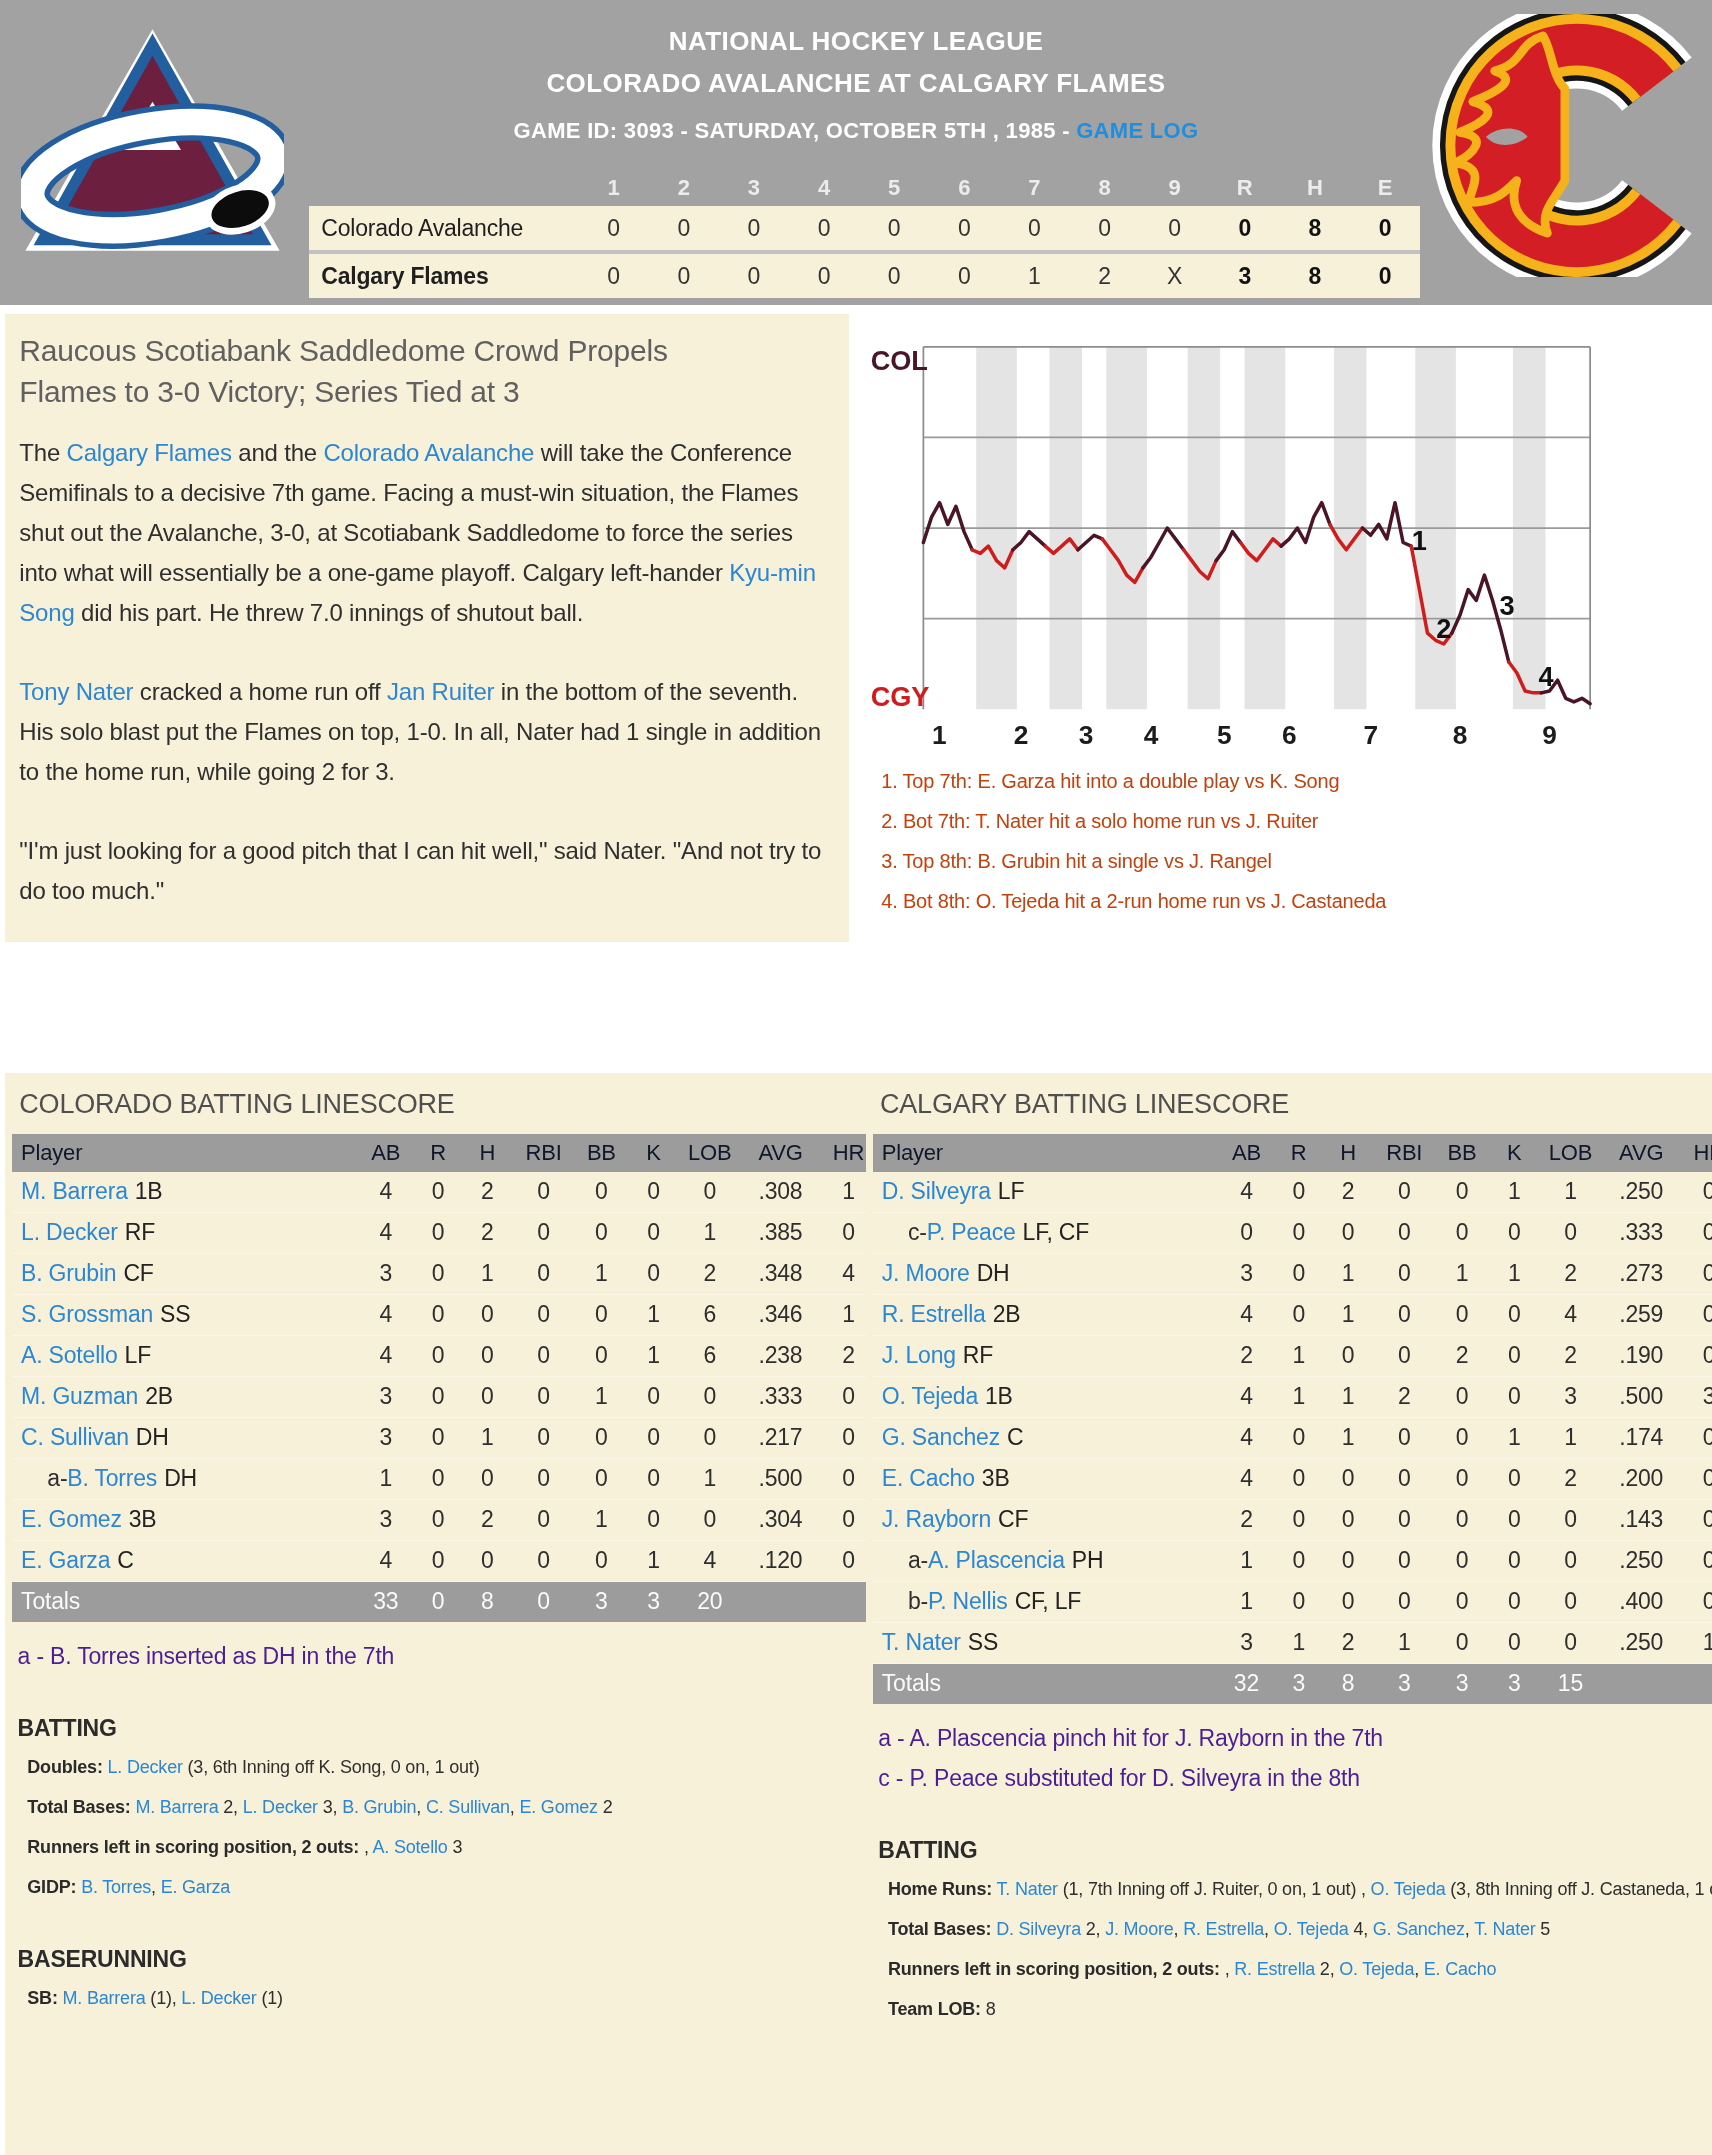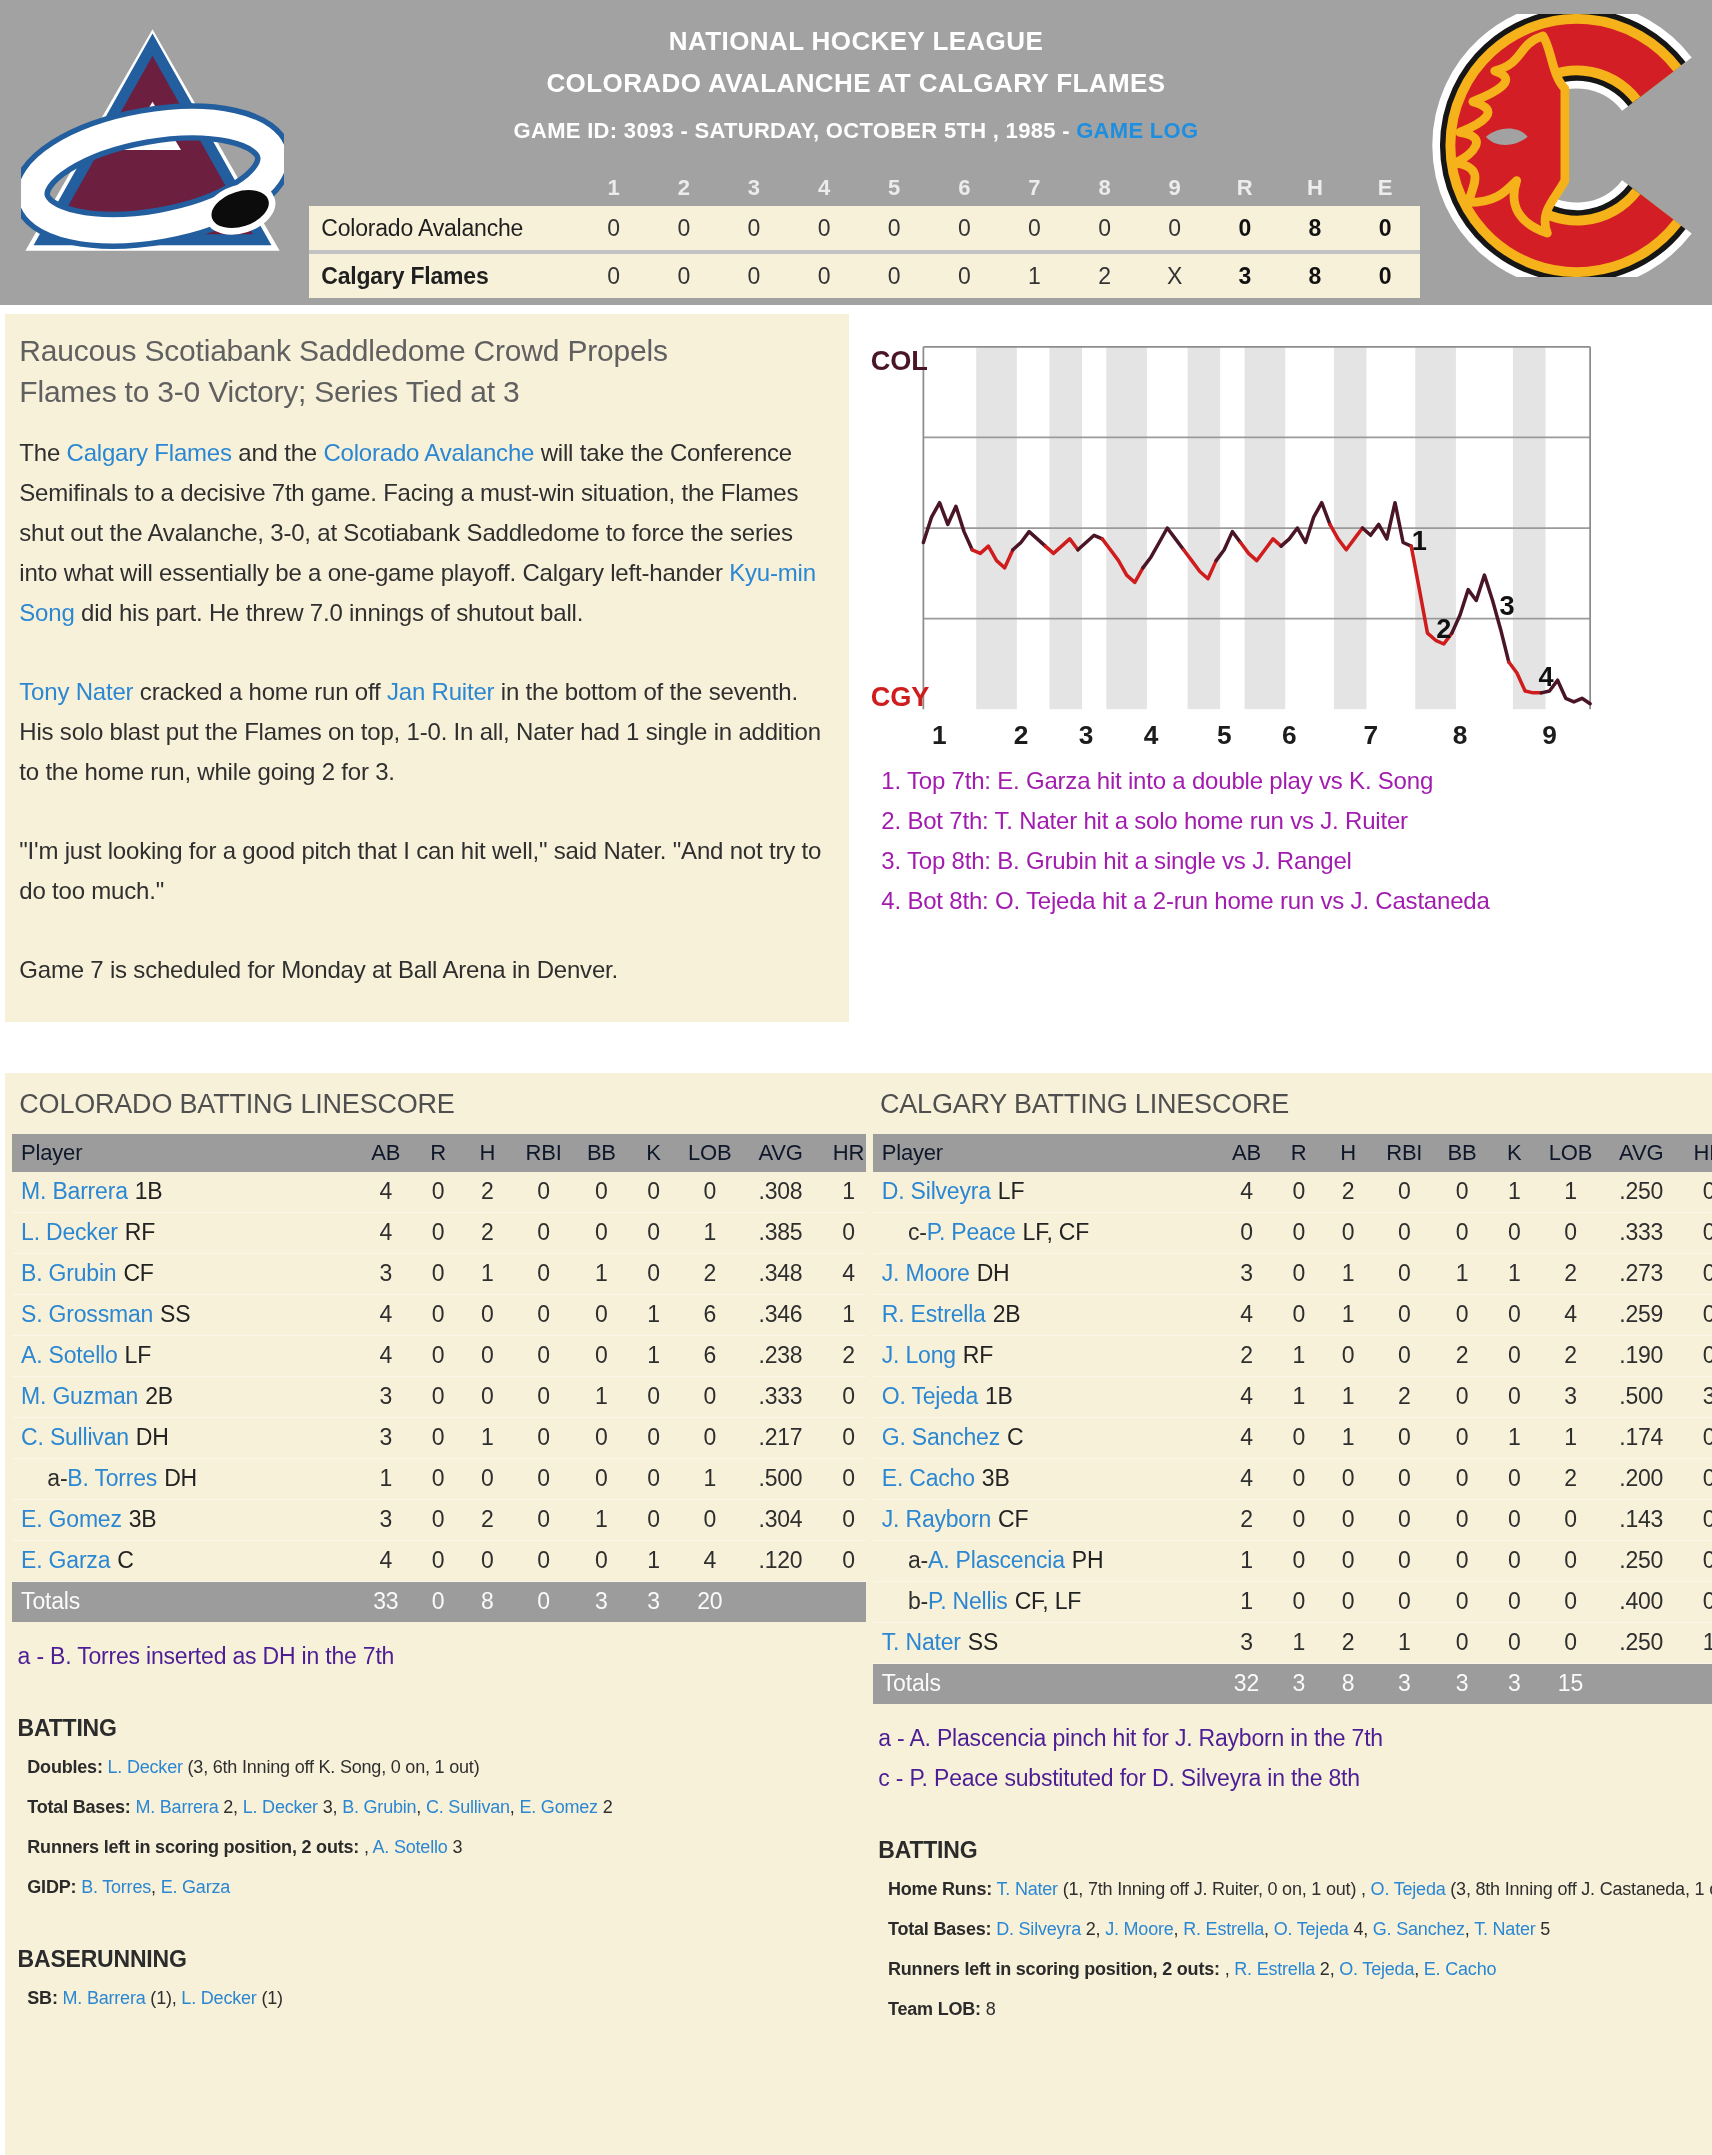--- a/index.html
+++ b/index.html
@@ -16,29 +16,29 @@
   #gameline{font-size:22px;font-weight:bold;margin-top:18.4px;letter-spacing:0.3px;}
   #gameline .gamelog{color:#1e8fe0;cursor:pointer;}
   #linescore{position:absolute;left:309px;top:169px;width:1111px;border-collapse:collapse;}
   #linescore th{height:37px;font-size:22px;font-weight:bold;color:#ececec;text-align:center;padding:0;}
   #linescore td{background:#f7f1da;height:44px;font-size:23px;color:#333;text-align:center;padding:0;}
   #linescore td.team{text-align:left;padding-left:12.3px;color:#1f1f1f;}
   #linescore tr.sep td{border-top:4.4px solid #c2c2c2;}
   #linescore td.rhe{font-weight:bold;color:#111;}
   #linescore td.bold{font-weight:bold;}
   
-  #recap{position:absolute;left:5.3px;top:314px;width:844px;height:708px;background:#f7f1da;
+  #recap{position:absolute;left:5.3px;top:314px;width:844px;height:628px;background:#f7f1da;
          box-sizing:border-box;padding:10.5px 23px 0 14px;overflow:hidden;}
   #recap h1{font-size:30px;font-weight:400;color:#606060;line-height:41px;margin:5.3px 0 21px 0;max-width:737px;}
   #recap p{font-size:24px;color:#2f2f2f;line-height:40px;margin:0 0 39px 0;}
   .lnk{color:#2b87d2;cursor:pointer;}
   .bld{font-weight:bold;color:#2b2b2b;}
   
   #chartwrap{position:absolute;left:869px;top:336px;width:808px;}
-  #chart-events{margin:1.8px 0 0 12.3px;font-size:24px;line-height:40px;color:#a21caf;}
+  #chart-events{margin:1.8px 0 0 12.3px;font-size:20px;line-height:40px;color:#c2410c;}
   
   .boxpanel{position:absolute;top:1073px;width:944px;height:1082px;background:#f7f1da;
             box-sizing:border-box;padding:8.8px 7px 0 7px;overflow:hidden;}
   #col-box{left:5.3px;}
   #cgy-box{left:866px;}
   .boxtitle{font-size:27px;color:#4f4f4f;margin:7px 0 14px 7px;}
   .boxtable table{width:100%;border-collapse:collapse;table-layout:fixed;}
   .boxtable th{background:#9c9c9c;color:#0f172a;font-weight:400;font-size:22px;height:38px;text-align:center;padding:0;}
   .boxtable th.pl{text-align:left;padding-left:8.8px;}
   .boxtable td{height:40px;font-size:23px;color:#2e2e2e;text-align:center;border-bottom:1.8px solid #fbf6e6;padding:0;}

